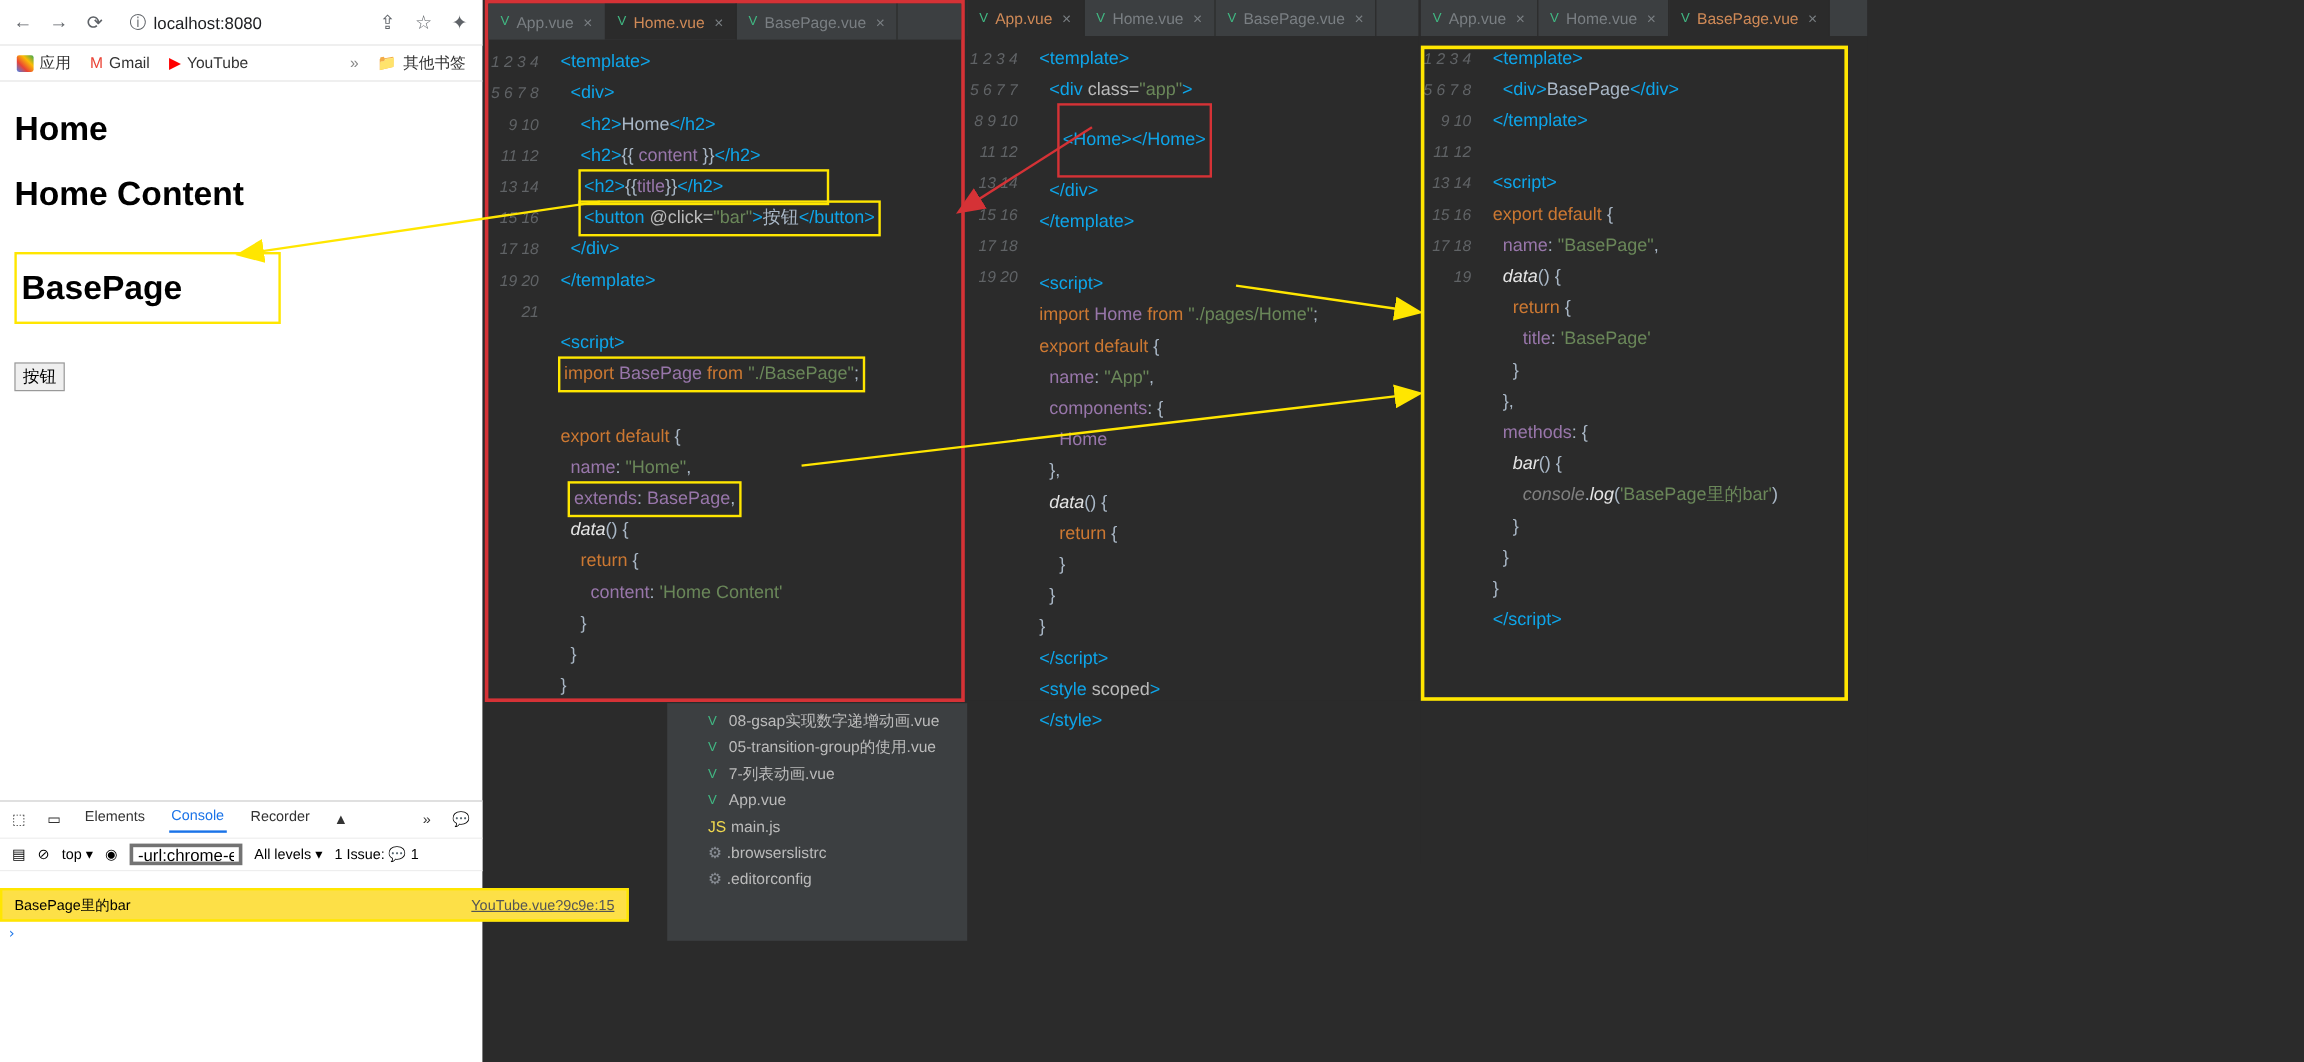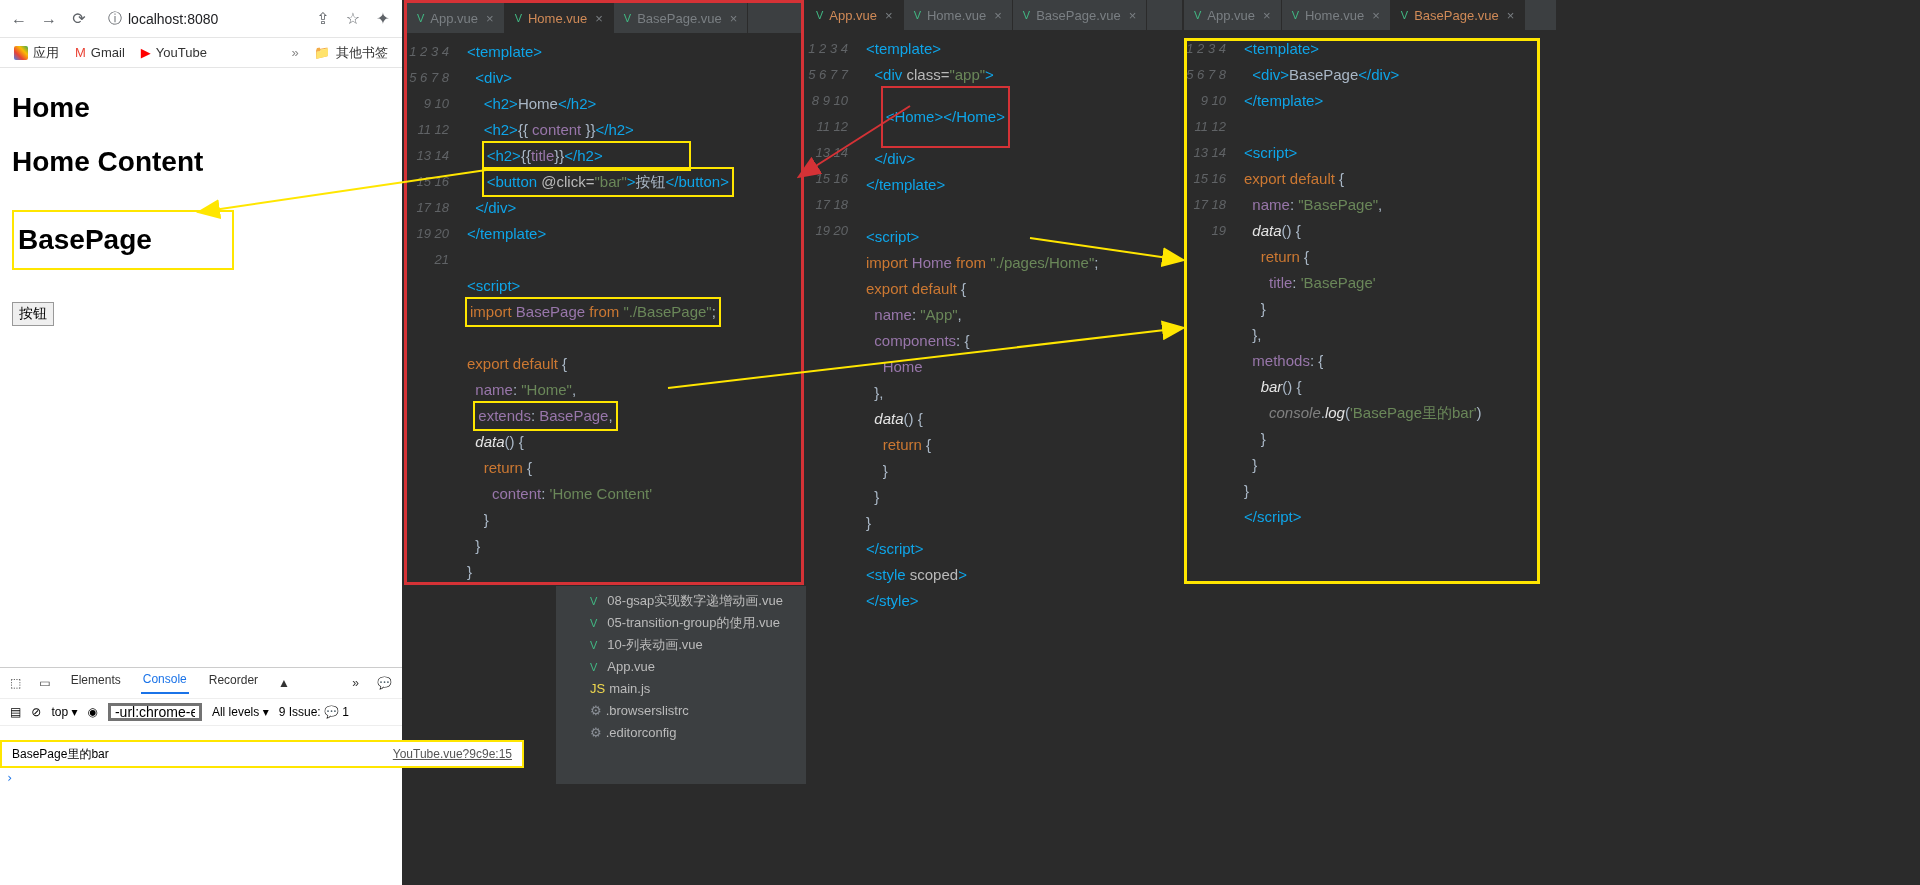--- a/index.html
+++ b/index.html
@@ -19,21 +19,21 @@
 .page h1.boxed { border: 2px solid #ffe600; padding: 12px 80px 12px 4px; display: inline-block; }
 .page button { font-size: 14px; padding: 2px 6px; margin-top: 10px; background: #efefef; border: 1px solid #999; }
 
 
 .devtools { position: absolute; left: 0; bottom: 159px; width: 402px; background: #fff; border-top: 1px solid #ccc; }
 .dt-tabs { height: 30px; display: flex; align-items: center; gap: 18px; padding: 0 10px; font-size: 12px; color: #333; }
 .dt-tab { padding: 0 2px 6px; cursor: pointer; }
 .dt-tab.active { border-bottom: 2px solid #1a73e8; color: #1a73e8; }
 .dt-row2 { height: 28px; display: flex; align-items: center; gap: 10px; padding: 0 10px; font-size: 12px; border-top: 1px solid #eee; border-bottom: 1px solid #eee; }
 .dt-row2 input { width: 94px; height: 18px; font-size: 14px; padding: 0 4px; border: 3px solid #737373; }
-.console-log { position: absolute; left: 0; bottom: 117px; width: 524px; height: 28px; border: 2px solid #ffe600; background: #ffffff; display: flex; align-items: center; justify-content: space-between; padding: 0 10px; font-size: 12px; font-family: Consolas, monospace; }
+.console-log { position: absolute; left: 0; bottom: 117px; width: 524px; height: 28px; border: 2px solid #ffe600; background: #fde047; display: flex; align-items: center; justify-content: space-between; padding: 0 10px; font-size: 12px; font-family: Consolas, monospace; }
 .console-log .src { text-decoration: underline; color: #555; }
 .prompt { position: absolute; left: 6px; bottom: 100px; color: #1a73e8; font-family: Consolas, monospace; font-size: 12px; }
 
 
 .editor { position: absolute; background: #2b2b2b; color: #a9b7c6; font-family: Consolas, "Courier New", monospace; font-size: 15px; }
 .e1 { left: 404px; top: 0; width: 400px; height: 585px; border: 3px solid #d53236; }
 .e2 { left: 806px; top: 0; width: 376px; height: 584px; }
 .e3-frame { position: absolute; left: 1184px; top: 38px; width: 356px; height: 546px; border: 3px solid #ffe600; pointer-events: none; }
 .e3 { left: 1184px; top: 0; width: 372px; height: 720px; }
 
@@ -119,21 +119,21 @@
     <span style="margin-left:auto">»</span>
     <span style="color:#1a73e8">💬</span>
   </div>
   <div class="dt-row2">
     <span>▤</span>
     <span>⊘</span>
     <span><span>top</span> ▾</span>
     <span>◉</span>
     <input value="-url:chrome-extensio" style="">
     <span><span>All levels</span> ▾</span>
-    <span><span>9 Issue:</span> 💬 1</span>
+    <span><span>1 Issue:</span> 💬 1</span>
   </div>
 </div>
 <div class="console-log">
   <span>BasePage里的bar</span>
   <span class="src">YouTube.vue?9c9e:15</span>
 </div>
 <div class="prompt">›</div>
 
 <div class="editor e1">
   <div class="tabs">
@@ -274,21 +274,21 @@
       <div class="f-row">
         <span class="vue-ico">V</span>
         <span>08-gsap实现数字递增动画.vue</span>
       </div>
       <div class="f-row">
         <span class="vue-ico">V</span>
         <span>05-transition-group的使用.vue</span>
       </div>
       <div class="f-row">
         <span class="vue-ico">V</span>
-        <span>10-列表动画.vue</span>
+        <span>7-列表动画.vue</span>
       </div>
       <div class="f-row">
         <span class="vue-ico">V</span>
         <span>App.vue</span>
       </div>
       <div class="f-row">
         <span style="color:#f1d94e">JS</span>
         <span>main.js</span>
       </div>
       <div class="f-row">

